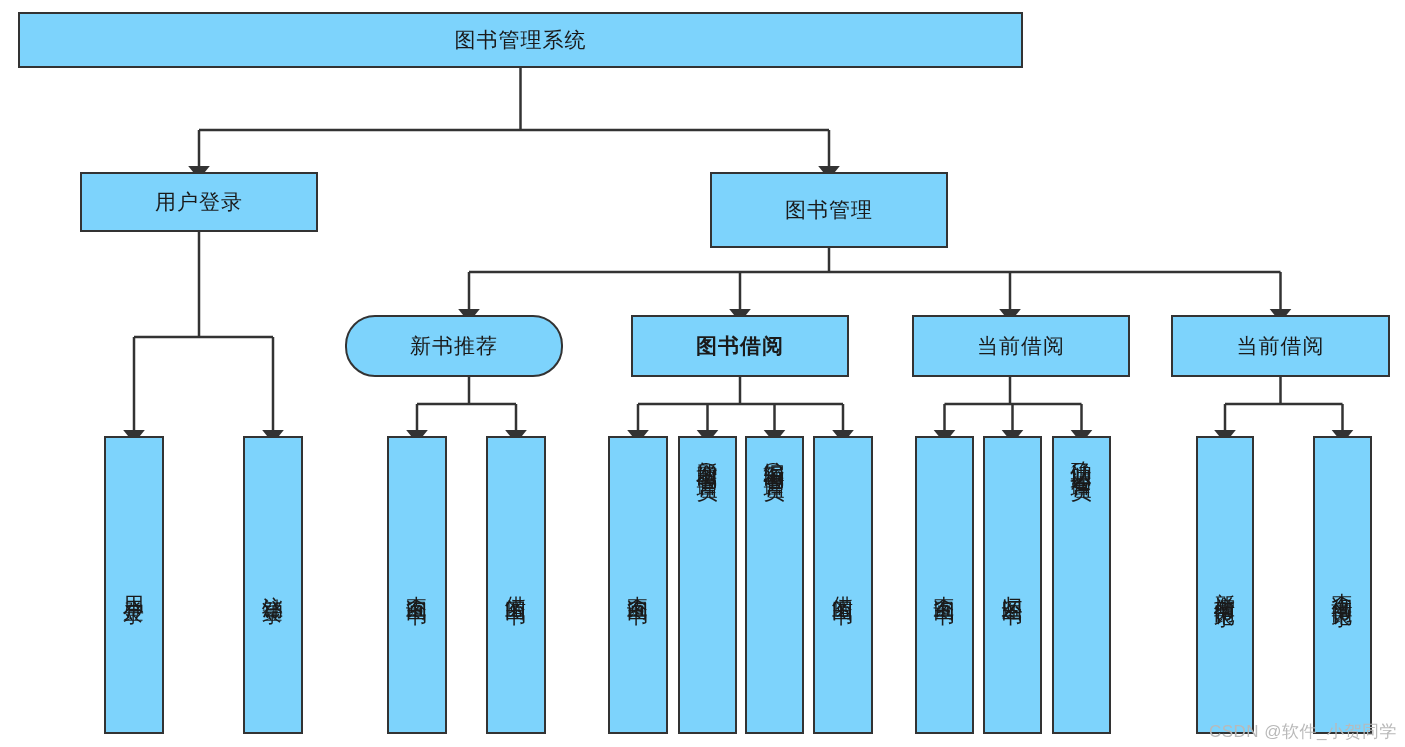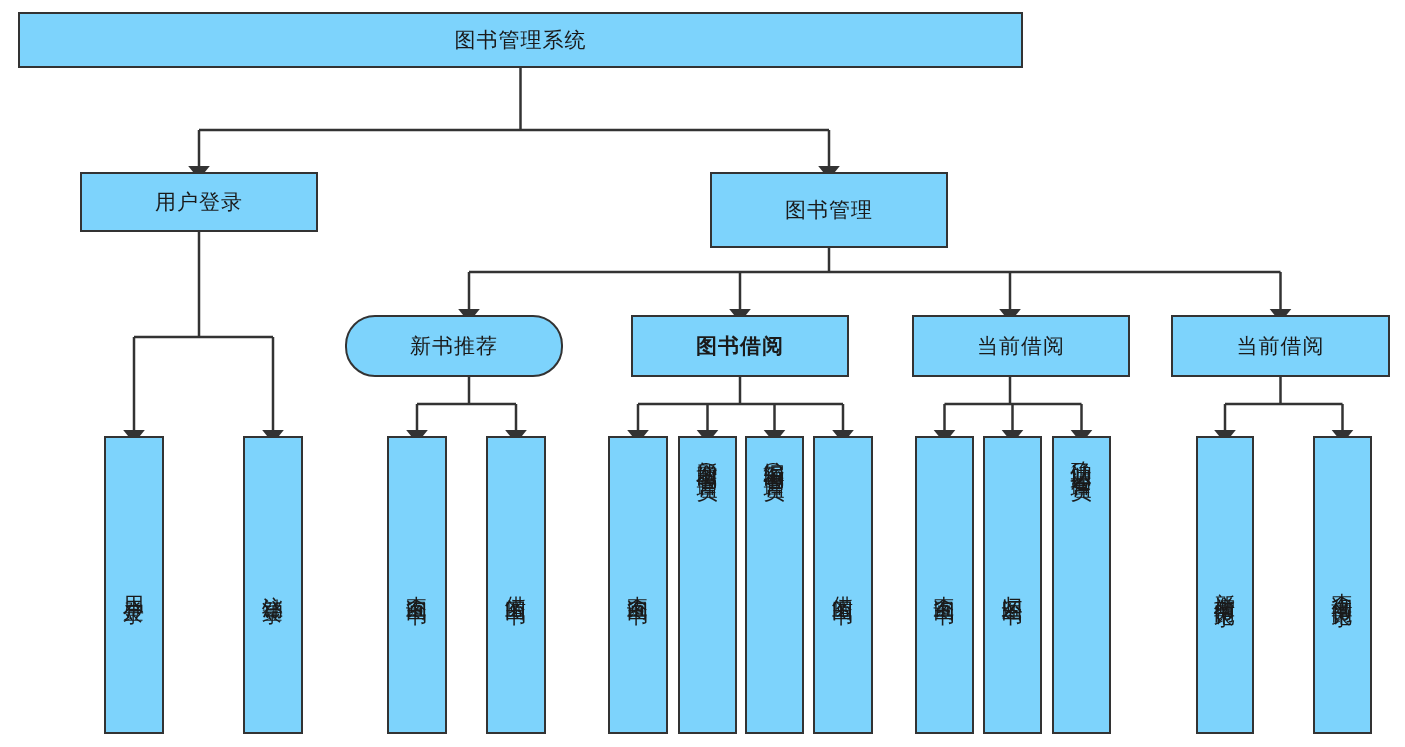--- a/index.html
+++ b/index.html
@@ -170,13 +170,14 @@
         <span class="node-label">确认归还（管理员）</span>
       </div>
       <div class="node vert" style="left: 1196px; top: 436px; width: 58px; height: 298px;">
         <span class="node-label">新增借阅记录</span>
       </div>
       <div class="node vert" style="left: 1313px; top: 436px; width: 59px; height: 298px;">
         <span class="node-label">查询借阅记录</span>
       </div>
     </div>
 
+  <div id="watermark">CSDN @软件_小贺同学</div>
 </div>
 
 </body></html>

